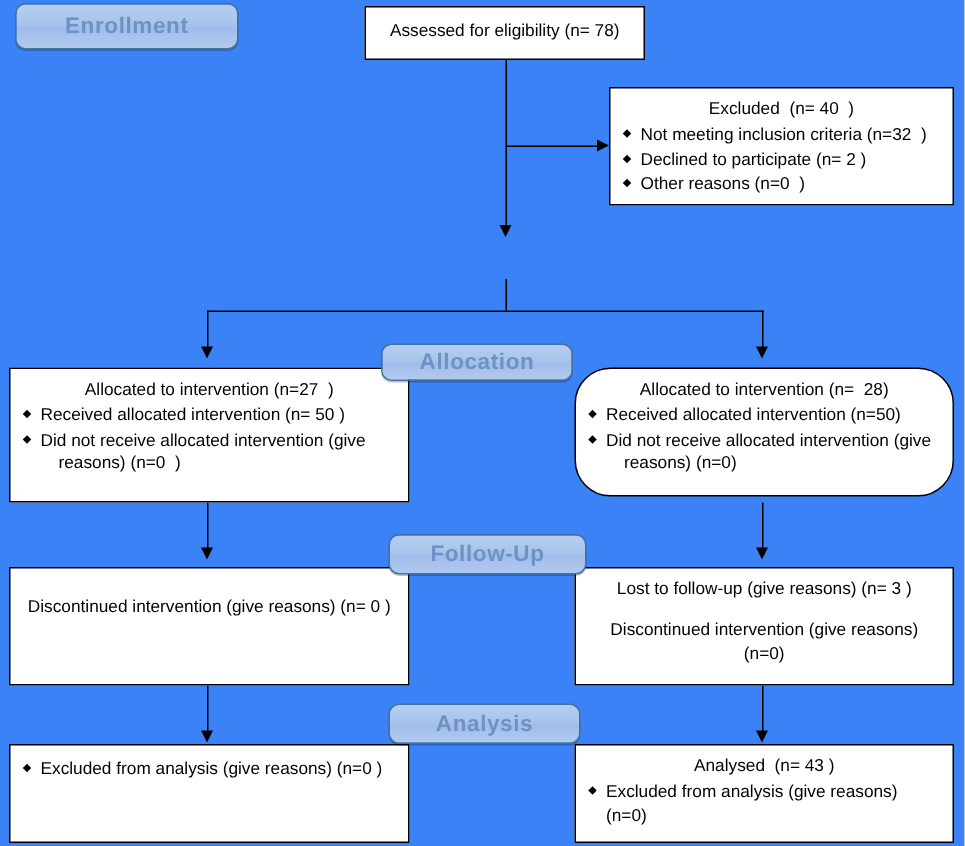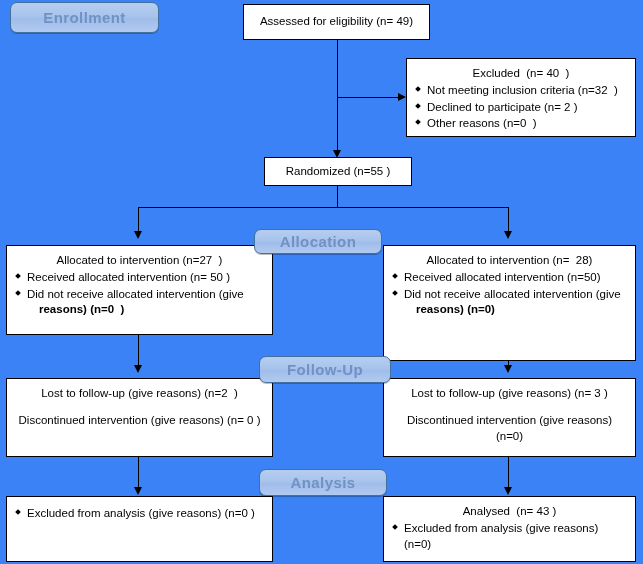--- a/index.html
+++ b/index.html
@@ -67,21 +67,21 @@
   }
   ul.bul li .dia{
     position:absolute;
     left:1px;
     top:4px;
     width:4px;
     height:4px;
     background:#000;
     transform:rotate(45deg);
   }
-  .wrap2{padding-left:12px;display:block;font-weight:bold;}
+  .wrap2{padding-left:12px;display:block;}
 
   
   .vline{position:absolute;width:1px;background:#000;z-index:2;}
   .hline{position:absolute;height:1px;background:#000;z-index:2;}
   .arrowdown{
     position:absolute;
     width:0;height:0;
     border-left:4.5px solid transparent;
     border-right:4.5px solid transparent;
     border-top:8px solid #000;
@@ -100,46 +100,41 @@
 <body>
 
 <div id="canvas">
 
   <div class="stage" style="left:10px;top:2px;width:149px;height:31px;">
     <span>Enrollment</span>
   </div>
 
   <div class="box center" style="left:243px;top:4px;width:187px;height:36px;">
     <div class="pad">
-      <span>Assessed for eligibility (n= 49)</span>
+      <span>Assessed for eligibility (n= 78)</span>
     </div>
   </div>
 
   <div class="vline" style="left:337px;top:40px;height:113px;"></div>
   <div class="arrowdown" style="left:333px;top:150px;"></div>
 
   <div class="hline" style="left:337px;top:97px;width:62px;"></div>
   <div class="arrowright" style="left:398px;top:93px;"></div>
 
   <div class="box" style="left:406px;top:58px;width:230px;height:79px;">
     <div class="pad">
       <p class="line">Excluded  (n= 40  )</p>
       <ul class="bul">
         <li><span class="dia"></span><span>Not meeting inclusion criteria (n=32  )</span></li>
         <li><span class="dia"></span><span>Declined to participate (n= 2 )</span></li>
         <li><span class="dia"></span><span>Other reasons (n=0  )</span></li>
       </ul>
     </div>
   </div>
 
-  <div class="box center" style="left:264px;top:157px;width:148px;height:29px;">
-    <div class="pad">
-      <span>Randomized (n=55 )</span>
-    </div>
-  </div>
 
   <div class="vline" style="left:337px;top:186px;height:21px;"></div>
   <div class="hline" style="left:138px;top:207px;width:371px;"></div>
   <div class="vline" style="left:138px;top:207px;height:27px;"></div>
   <div class="arrowdown" style="left:134px;top:231px;"></div>
   <div class="vline" style="left:508px;top:207px;height:27px;"></div>
   <div class="arrowdown" style="left:504px;top:231px;"></div>
 
   <div class="stage" style="left:254px;top:229px;width:128px;height:25px;">
     <span>Allocation</span>
@@ -148,42 +143,41 @@
   <div class="box" style="left:6px;top:245px;width:267px;height:90px;">
     <div class="pad">
       <p class="line">Allocated to intervention (n=27  )</p>
       <ul class="bul">
         <li><span class="dia"></span><span>Received allocated intervention (n= 50 )</span></li>
         <li><span class="dia"></span><span>Did not receive allocated intervention (give</span><span class="wrap2">reasons) (n=0  )</span></li>
       </ul>
     </div>
   </div>
 
-  <div class="box" style="left:383px;top:245px;width:253px;height:116px;">
+  <div class="box" style="left:383px;top:245px;width:253px;height:86px;border-radius:24px;">
     <div class="pad">
       <p class="line">Allocated to intervention (n=  28)</p>
       <ul class="bul">
         <li><span class="dia"></span><span>Received allocated intervention (n=50)</span></li>
         <li><span class="dia"></span><span>Did not receive allocated intervention (give</span><span class="wrap2">reasons) (n=0)</span></li>
       </ul>
     </div>
   </div>
 
   <div class="vline" style="left:138px;top:335px;height:34px;"></div>
   <div class="arrowdown" style="left:134px;top:365px;"></div>
   <div class="vline" style="left:508px;top:335px;height:34px;"></div>
   <div class="arrowdown" style="left:504px;top:365px;"></div>
 
   <div class="stage" style="left:259px;top:356px;width:132px;height:27px;">
     <span>Follow-Up</span>
   </div>
 
   <div class="box" style="left:6px;top:378px;width:267px;height:79px;">
     <div class="pad">
-      <p class="line">Lost to follow-up (give reasons) (n=2  )</p>
       <p class="line gap">Discontinued intervention (give reasons) (n= 0 )</p>
     </div>
   </div>
 
   <div class="box" style="left:383px;top:378px;width:253px;height:79px;">
     <div class="pad">
       <p class="line">Lost to follow-up (give reasons) (n= 3 )</p>
       <p class="line gap">Discontinued intervention (give reasons) (n=0)</p>
     </div>
   </div>

